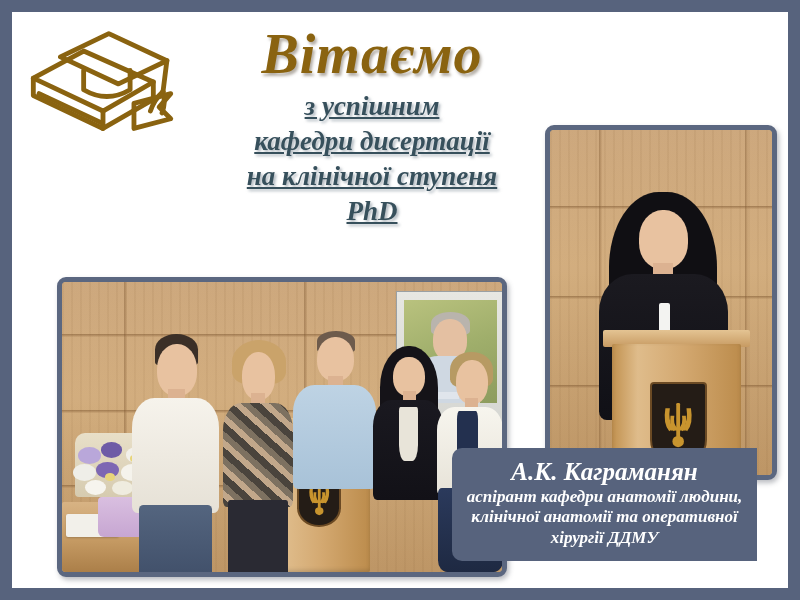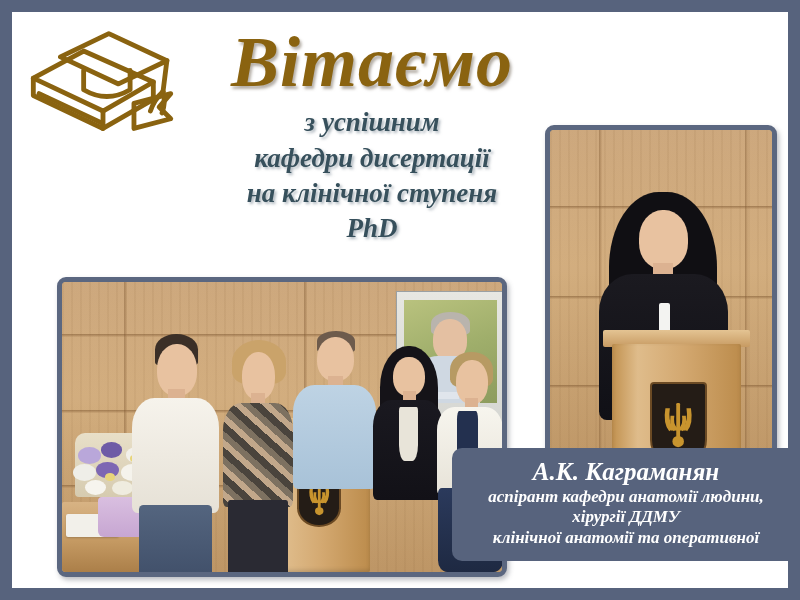--- a/index.html
+++ b/index.html
@@ -27,36 +27,36 @@
   }
   .cap-icon svg{width:100%;height:100%;display:block;}
 
   .title-block{
     position:absolute;left:150px;top:14px;width:420px;
     text-align:center;
   }
   .main-title{
     font-family:"Liberation Serif", serif;
     font-style:italic;font-weight:bold;
-    font-size:72px;line-height:1.02;
+    font-size:56px;line-height:1.02;
     color:#8a6310;
     letter-spacing:1px;
     text-shadow:2px 3px 3px rgba(120,110,95,.55);
     margin:0;
     white-space:nowrap;
   }
   .sub-title{
     font-family:"Liberation Serif", serif;
     font-style:italic;font-weight:bold;
     font-size:27px;line-height:1.30;
     color:#37505c;
     text-shadow:2px 2px 3px rgba(150,160,170,.75);
     margin:6px 0 0 0;
   }
-  .sub-title span{display:block;white-space:nowrap;}
+  .sub-title span{display:block;white-space:nowrap;text-decoration:underline;}
 
   
   .photo{
     position:absolute;
     box-sizing:border-box;
     border:5px solid #5b6780;
     border-radius:9px;
     overflow:hidden;
     background:#c9ad83;
     box-shadow:2px 3px 5px rgba(60,65,80,.35);
@@ -169,21 +169,21 @@
     position:absolute;background:#f2f0ea;border-radius:2px;
     box-shadow:0 1px 2px rgba(0,0,0,.18);
   }
   .mic{
     position:absolute;background:#f3f3f1;border-radius:2px;
   }
 
   
   .caption{
     position:absolute;
-    left:440px;top:436px;width:348px;
+    left:440px;top:436px;width:305px;
     box-sizing:border-box;
     padding:10px 14px 12px 14px;
     background:#57637d;
     border-radius:10px 0 0 10px;
     color:#ffffff;
     text-align:center;
     z-index:5;
   }
   .caption-name{
     font-family:"Liberation Serif", serif;
@@ -379,18 +379,18 @@
         </svg>
       </div>
 
     </div>
   </div>
 
   <div class="caption">
     <p class="caption-name">А.К. Каграманян</p>
     <p class="caption-role">
       <span>аспірант кафедри анатомії людини,</span>
+      <span>клінічної анатомії та оперативної</span>
       <span>хірургії ДДМУ</span>
-      <span>клінічної анатомії та оперативної</span>
     </p>
   </div>
 
 </div>
 
 </body></html>

